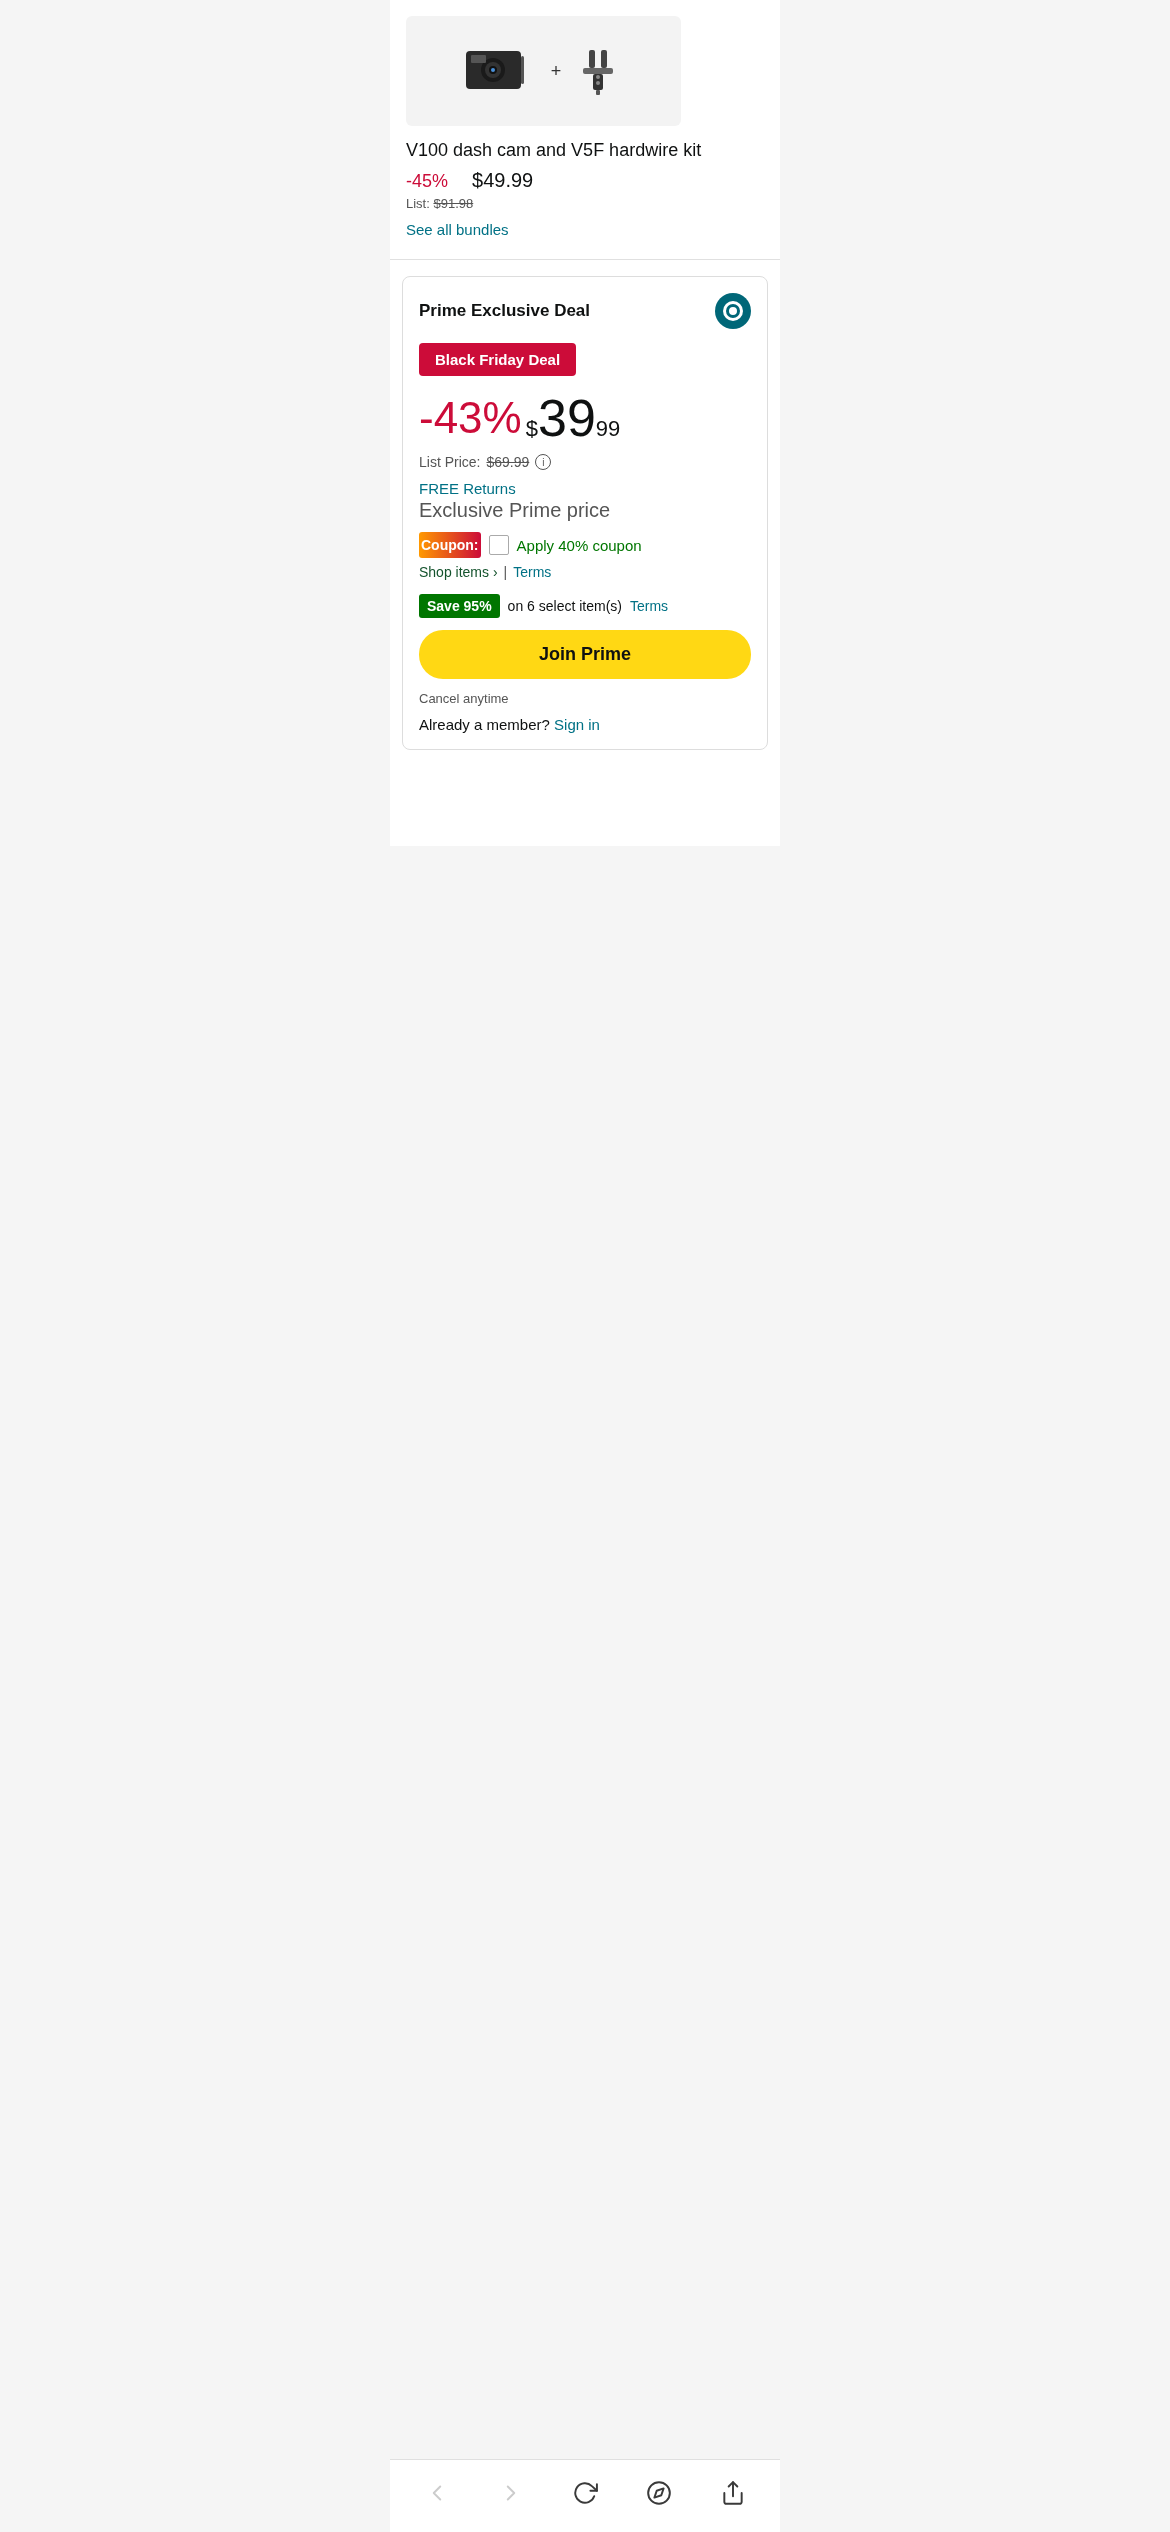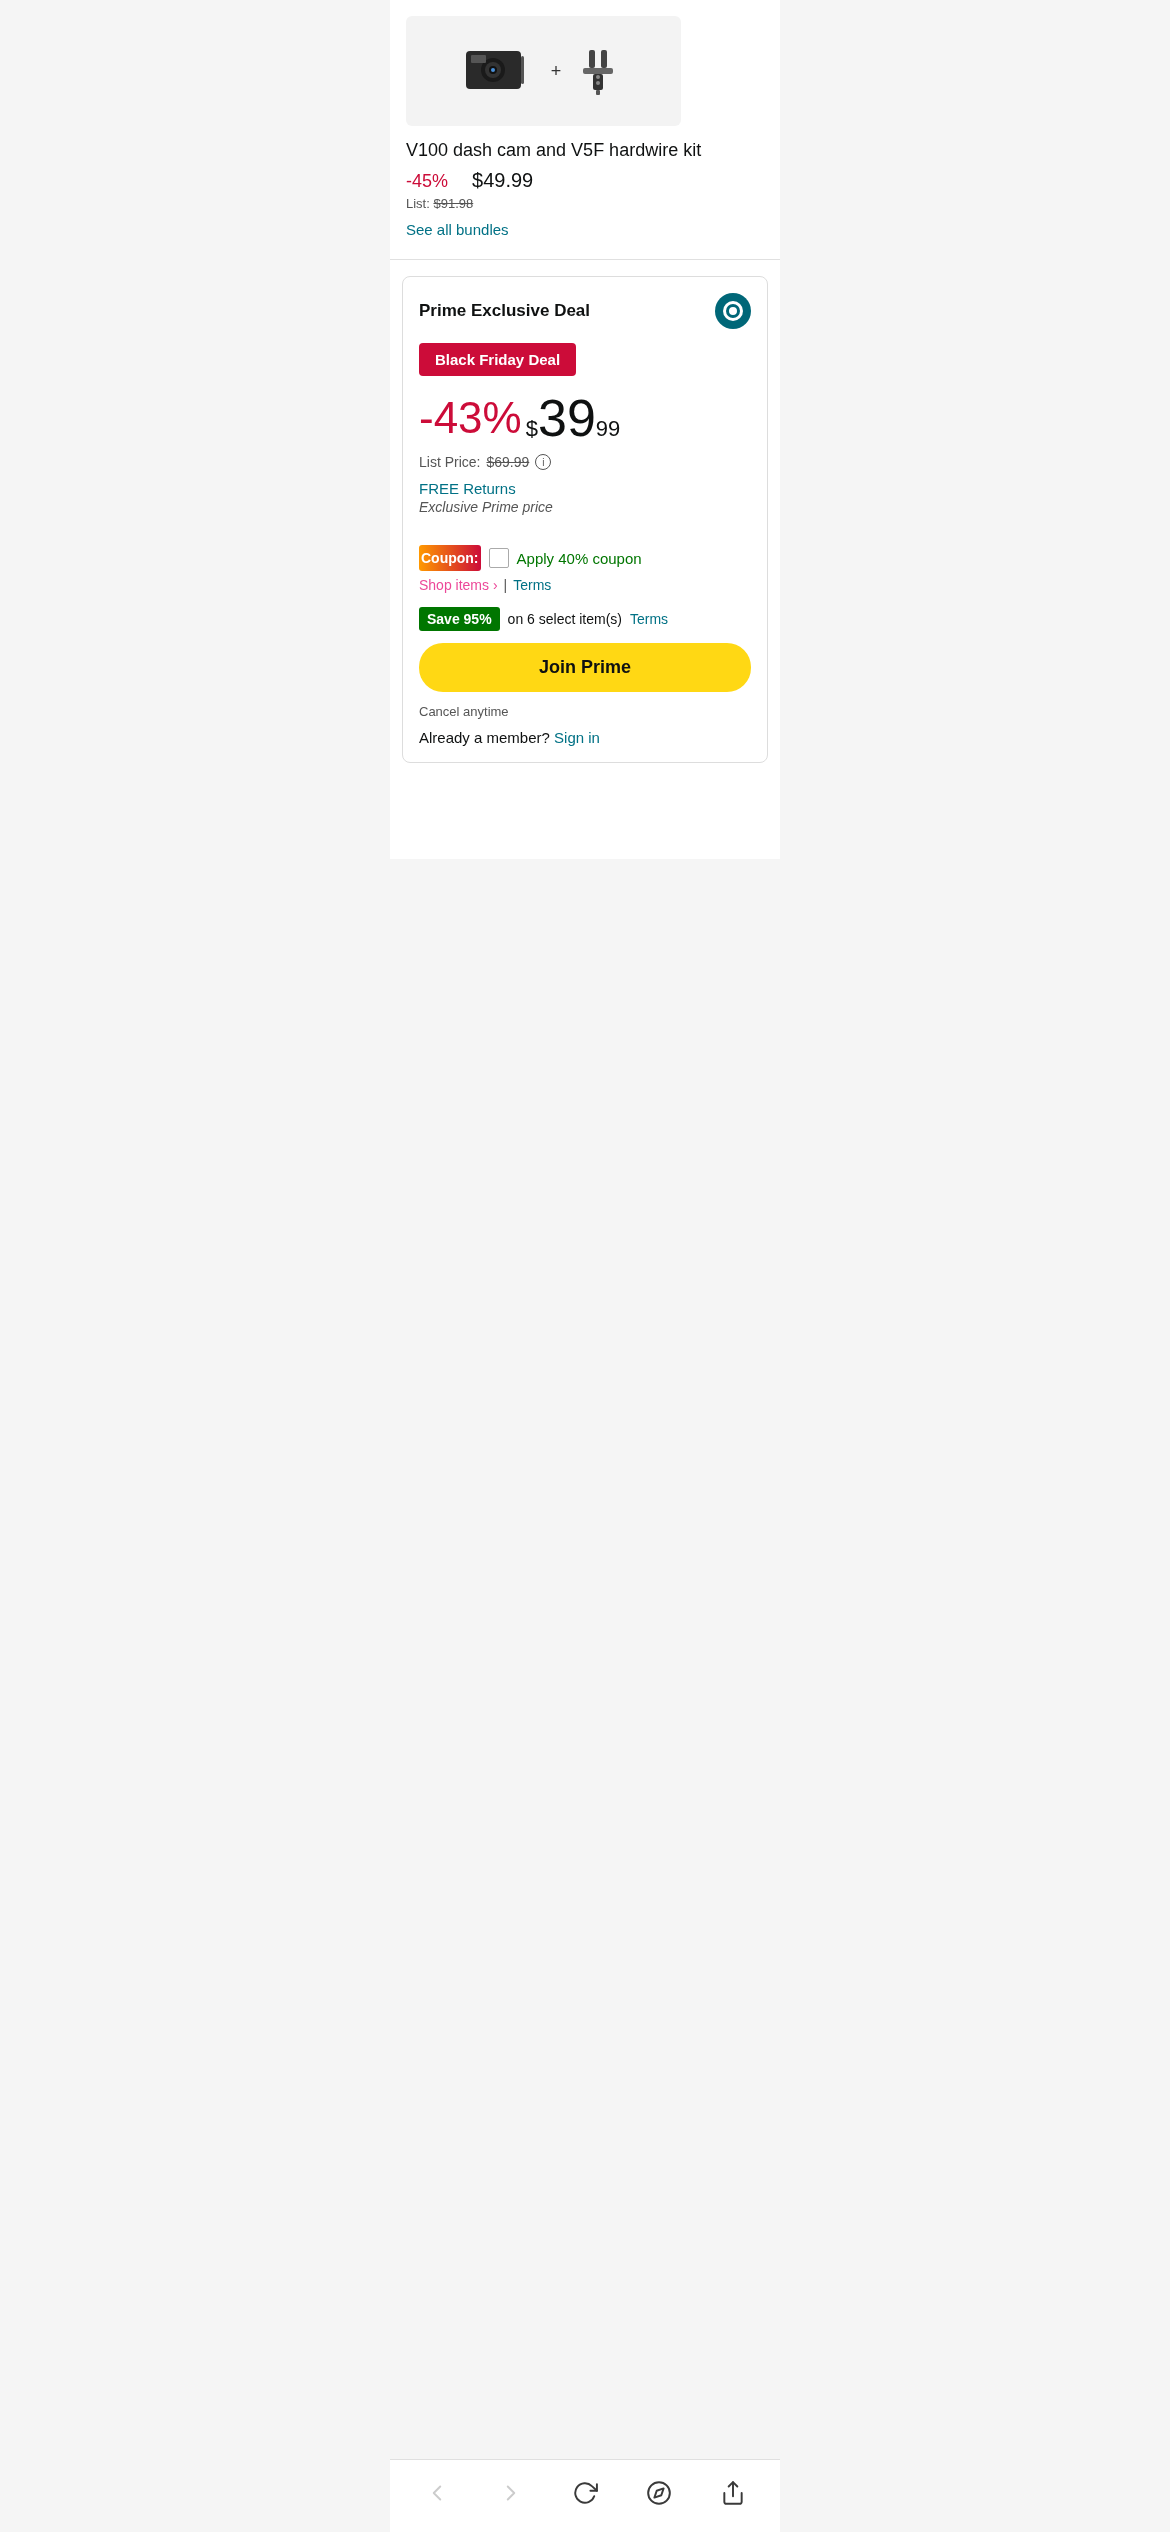--- a/index.html
+++ b/index.html
@@ -176,24 +176,23 @@
       cursor: pointer;
     }
 
     .free-returns {
       color: #007185;
       font-size: 15px;
       margin-bottom: 2px;
     }
 
     .exclusive-prime {
-      font-size: 14px;
-      color: #555;
-      margin-bottom: 30px;
-      font-style: italic;
+      font-size: 20px;
+      color: #555;
+      margin-bottom: 10px;
     }
 
     .coupon-row {
       display: flex;
       align-items: center;
       gap: 8px;
       margin-bottom: 6px;
       flex-wrap: wrap;
     }
 
@@ -223,21 +222,21 @@
 
     .shop-terms-row {
       display: flex;
       align-items: center;
       gap: 6px;
       margin-bottom: 14px;
       font-size: 14px;
     }
 
     .shop-items-link {
-      color: #ec4899;
+      color: #14532d;
       text-decoration: none;
       font-size: 14px;
     }
 
     .separator {
       color: #555;
     }
 
     .terms-link {
       color: #007185;

